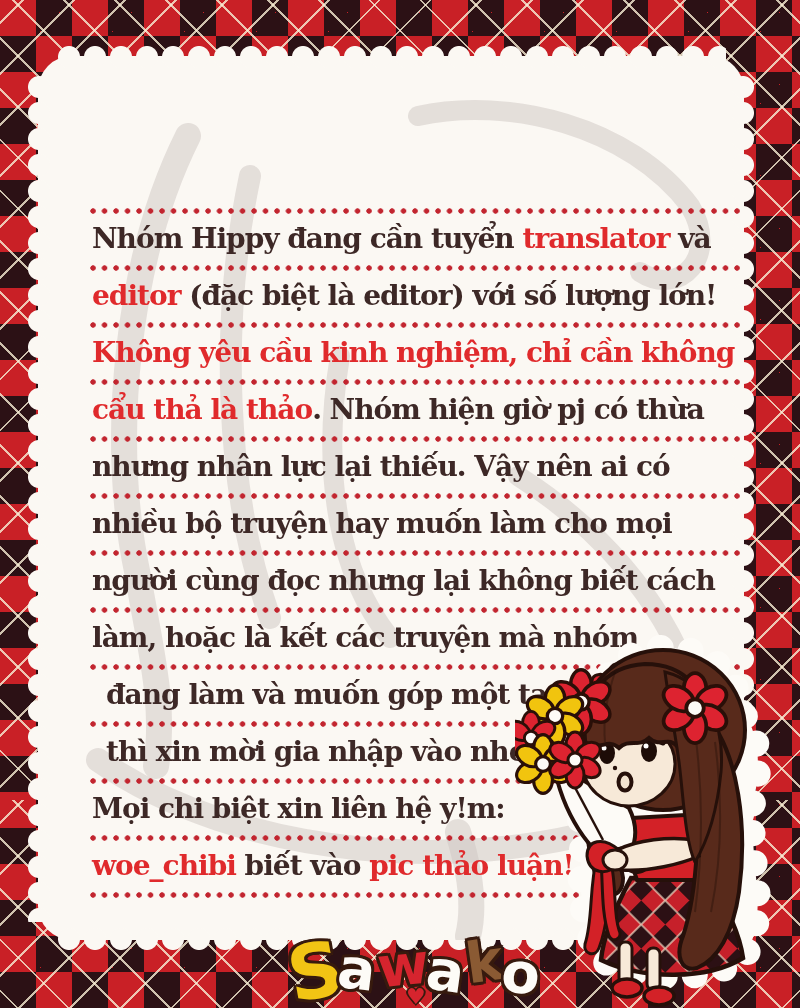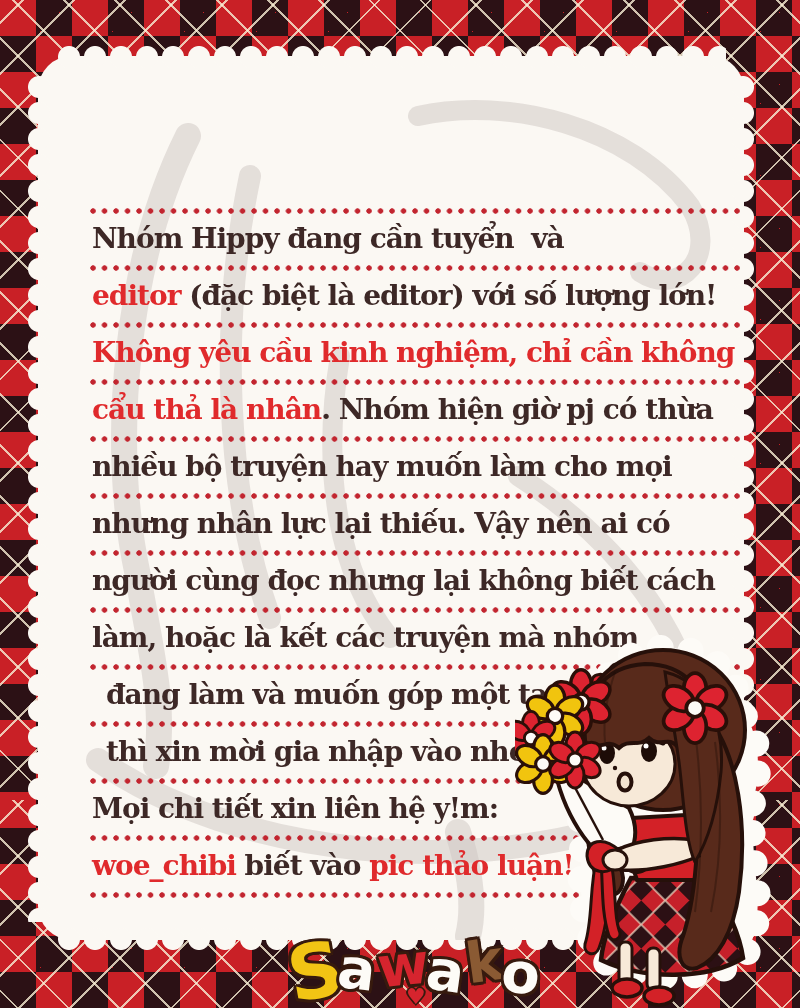--- a/index.html
+++ b/index.html
@@ -84,53 +84,54 @@
           <path d="M480,420 C562,472 622,542 652,622" stroke-width="20"></path>
           <path d="M420,776 Q440,840 430,880" stroke-width="26"></path>
         </g>
       </svg>
 
 
       <div class="rows">
         <div class="row"></div>
         <div class="row">
             <span class="seg c-dark">Nhóm Hippy đang cần tuyển </span>
+            <span class="seg c-red">translator</span>
             <span class="seg c-dark"> và</span>
           </div>
         <div class="row">
             <span class="seg c-red">editor</span>
             <span class="seg c-dark"> (đặc biệt là editor) với số lượng lớn!</span>
           </div>
         <div class="row">
             <span class="seg c-red">Không yêu cầu kinh nghiệm, chỉ cần không</span>
           </div>
         <div class="row">
-            <span class="seg c-red">cẩu thả là nhân</span>
+            <span class="seg c-red">cẩu thả là thảo</span>
             <span class="seg c-dark">. Nhóm hiện giờ pj có thừa</span>
           </div>
         <div class="row">
+            <span class="seg c-dark">nhưng nhân lực lại thiếu. Vậy nên ai có</span>
+          </div>
+        <div class="row">
             <span class="seg c-dark">nhiều bộ truyện hay muốn làm cho mọi</span>
-          </div>
-        <div class="row">
-            <span class="seg c-dark">nhưng nhân lực lại thiếu. Vậy nên ai có</span>
           </div>
         <div class="row">
             <span class="seg c-dark">người cùng đọc nhưng lại không biết cách</span>
           </div>
         <div class="row">
             <span class="seg c-dark">làm, hoặc là kết các truyện mà nhóm</span>
           </div>
         <div class="row indent w500">
             <span class="seg c-dark">đang làm và muốn góp một tay</span>
           </div>
         <div class="row indent w500">
             <span class="seg c-dark">thì xin mời gia nhập vào nhóm!</span>
           </div>
         <div class="row w545">
-            <span class="seg c-dark">Mọi chi tiết xin liên hệ y!m:</span>
+            <span class="seg c-dark">Mọi chi biệt xin liên hệ y!m:</span>
           </div>
         <div class="row w565">
             <span class="seg c-red">woe_chibi</span>
             <span class="seg c-dark"> biết vào </span>
             <span class="seg c-red">pic thảo luận!</span>
           </div>
       </div>
     </div>
   </div>
 

